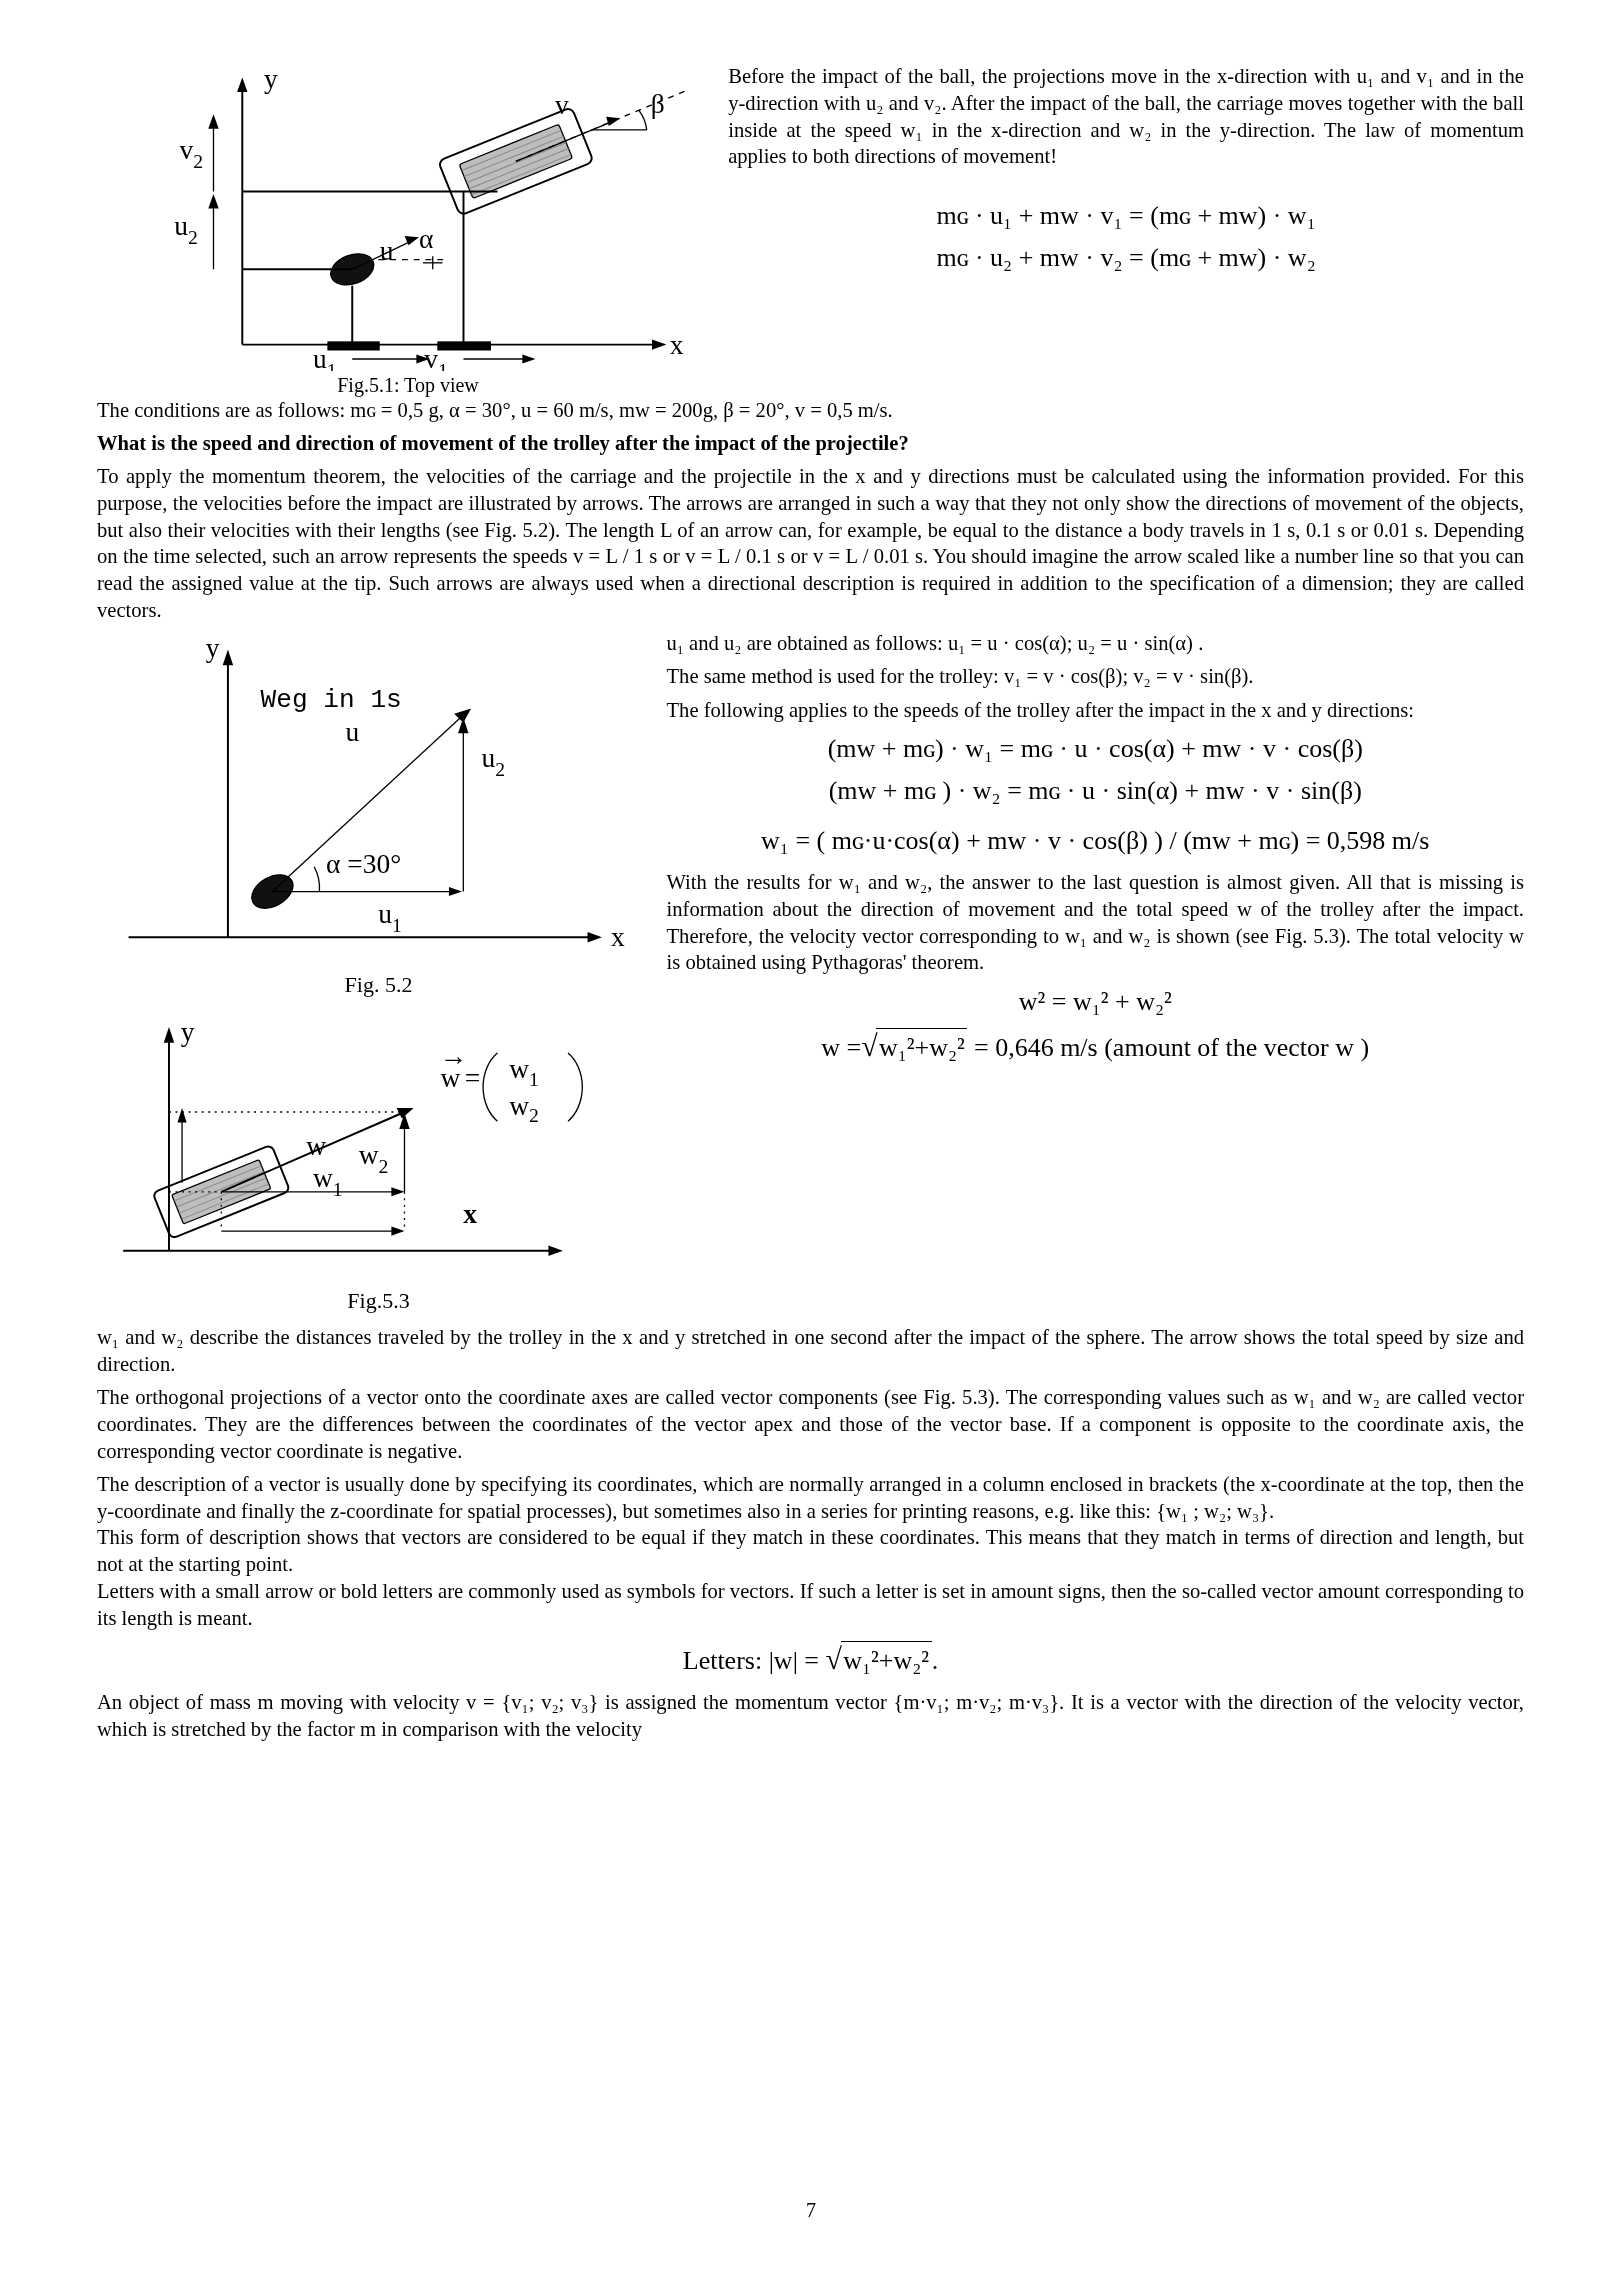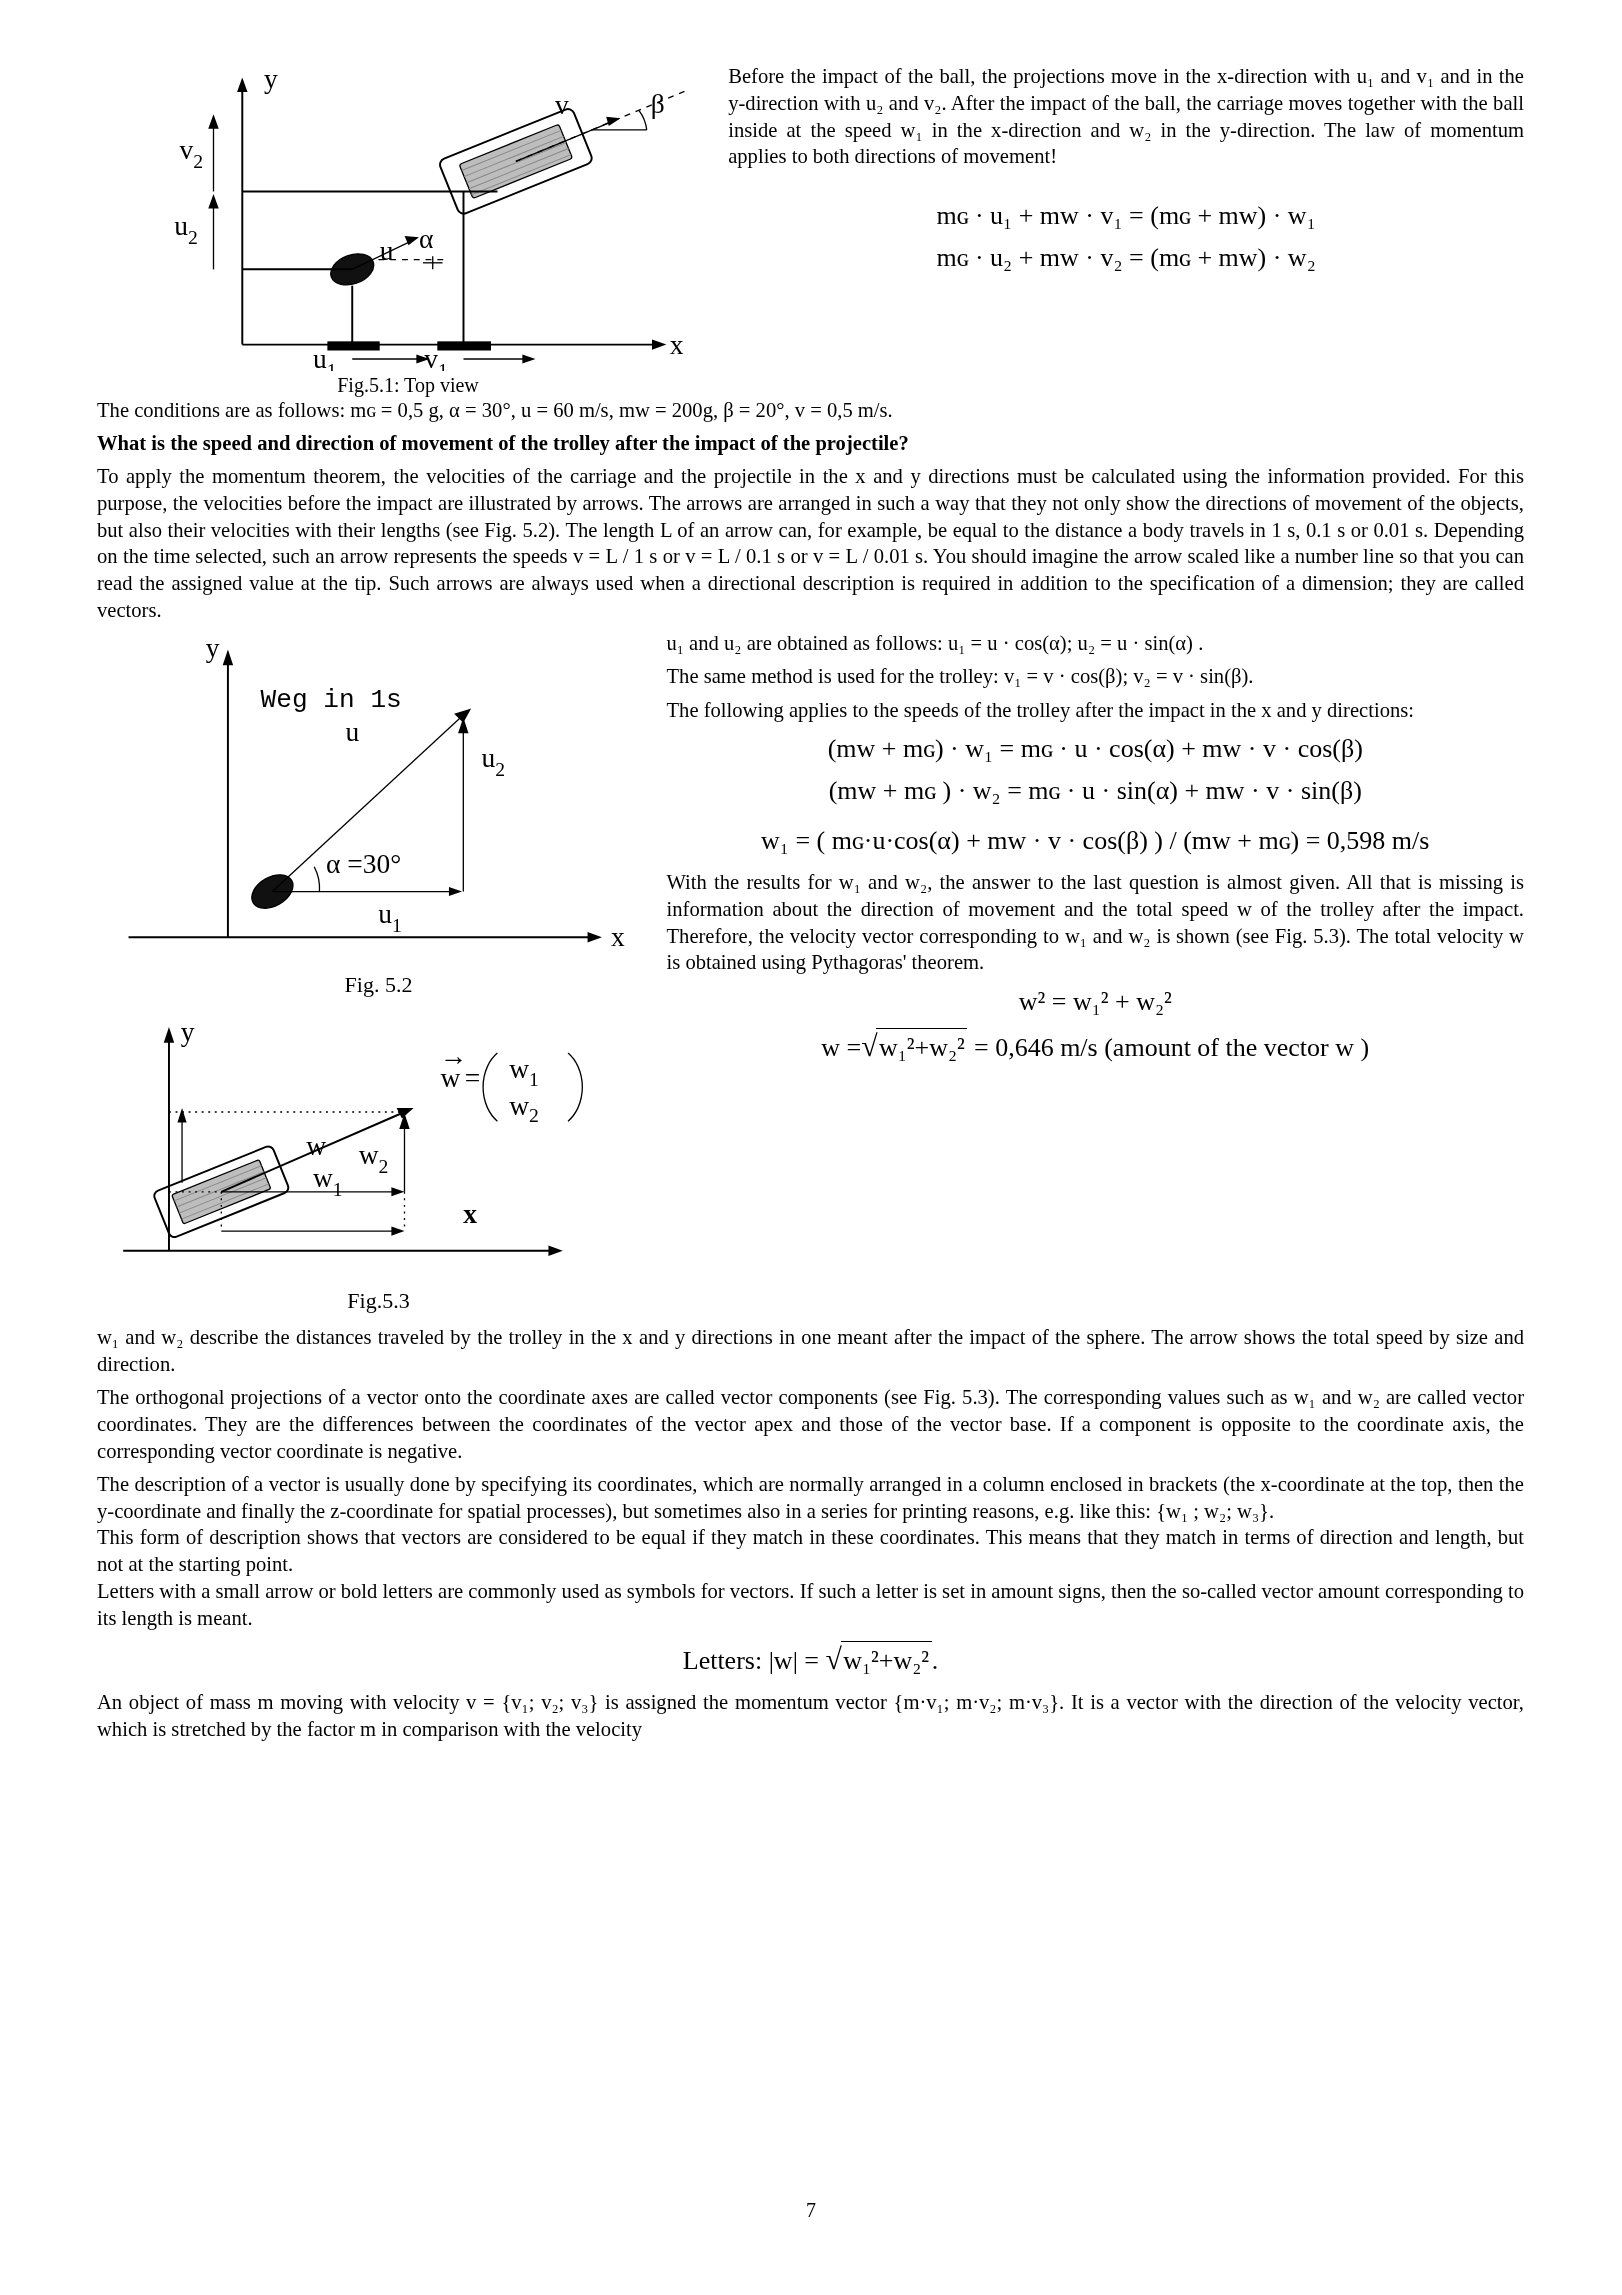--- a/index.html
+++ b/index.html
@@ -261,21 +261,21 @@
       <div style="height:5.2px"></div>
       <p class="para">With the results for w₁ and w₂, the answer to the last question is almost given. All that is missing is information about the direction of movement and the total speed w of the trolley after the impact. Therefore, the velocity vector corresponding to w₁ and w₂ is shown (see Fig. 5.3). The total velocity w is obtained using Pythagoras' theorem.</p>
       <div class="eq">w² = w₁² +  w₂²</div>
       <div class="eq">
         <span>w =</span><span style="font-size:1.15em">√</span><span class="sqrt-box">w₁²+w₂²</span>
         <span>= 0,646 m/s (amount of the vector w )</span>
       </div>
     </div>
   </div>
 
-  <p class="para" style="margin-top:10.5px">w₁ and w₂ describe the distances traveled by the trolley in the x and y directions in one meant after the impact of the sphere. The arrow shows the total speed by size and direction.</p>
+  <p class="para" style="margin-top:10.5px">w₁ and w₂ describe the distances traveled by the trolley in the x and y stretched in one second after the impact of the sphere. The arrow shows the total speed by size and direction.</p>
   <p class="para">The orthogonal projections of a vector onto the coordinate axes are called vector components (see Fig. 5.3). The corresponding values such as w₁ and w₂ are called vector coordinates. They are the differences between the coordinates of the vector apex and those of the vector base. If a component is opposite to the coordinate axis, the corresponding vector coordinate is negative.</p>
   <p class="para nomargin">The description of a vector is usually done by specifying its coordinates, which are normally arranged in a column enclosed in brackets (the x-coordinate at the top, then the y-coordinate and finally the z-coordinate for spatial processes), but sometimes also in a series for printing reasons, e.g. like this: {w₁ ; w₂; w₃}.</p>
   <p class="para nomargin">This form of description shows that vectors are considered to be equal if they match in these coordinates. This means that they match in terms of direction and length, but not at the starting point.</p>
   <p class="para nomargin"> Letters with a small arrow or bold letters are commonly used as symbols for vectors. If such a letter is set in amount signs, then the so-called vector amount corresponding to its length is meant.</p>
 
   <div class="eq" style="margin:5.2px 0 9.2px 0">
     <span>Letters: |w| =</span>
     <span style="font-size:1.15em">√</span><span class="sqrt-box">w₁²+w₂²</span><span>.</span>
   </div>
 

